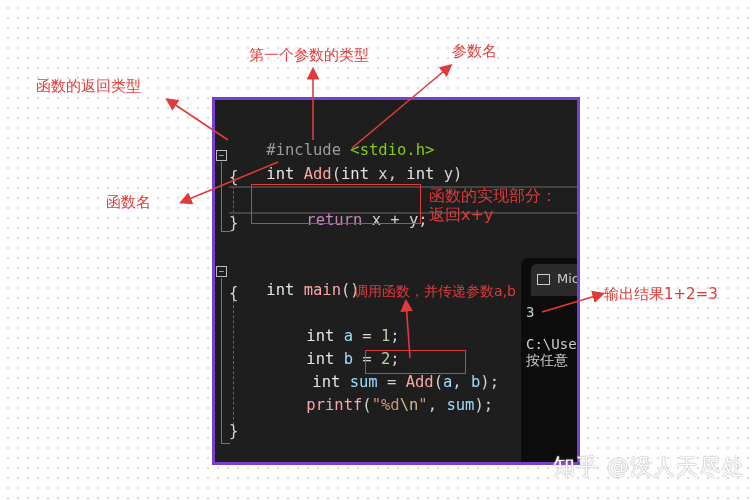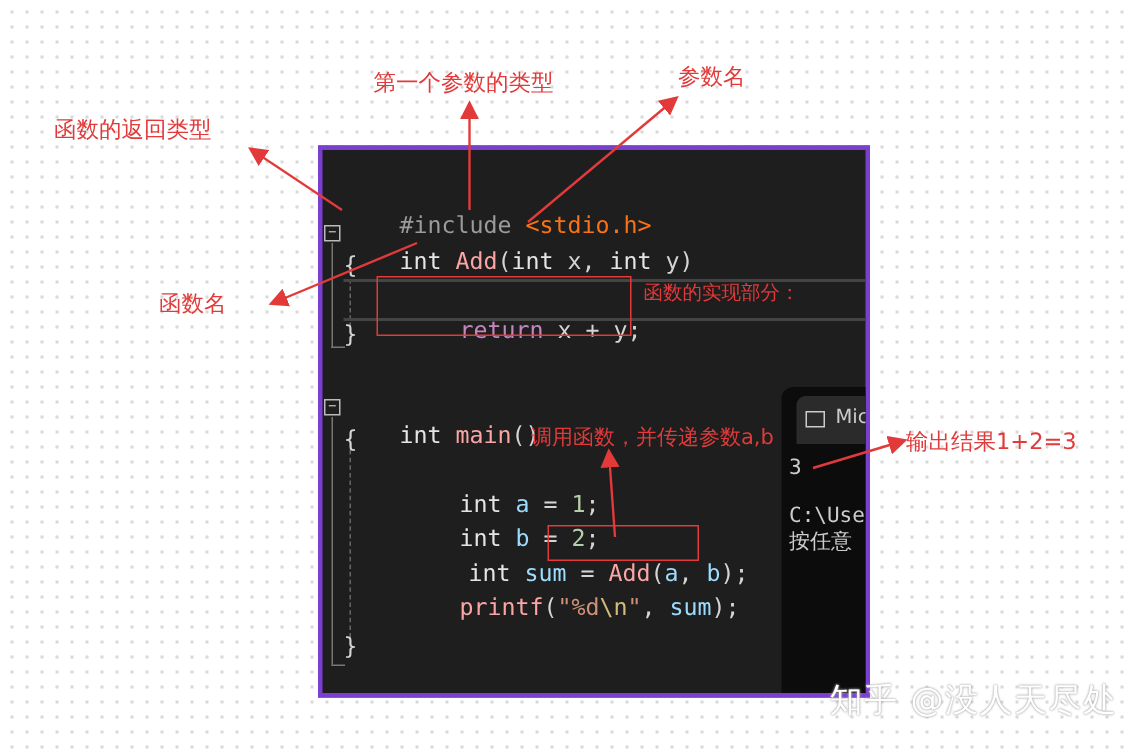--- a/index.html
+++ b/index.html
@@ -74,21 +74,21 @@
   <div class="guide-dash" style="left:18px; top:86px; height:32px;"></div>
 
   <div class="fold" style="top:166px;">−</div>
   <div class="guide" style="left:6px; top:178px; height:165px;"></div>
   <div class="guide" style="left:6px; top:343px; width:8px; border-bottom:1px solid #777; height:0;"></div>
   <div class="guide-dash" style="left:18px; top:200px; height:125px;"></div>
 
   <div class="highlight-line" style="top:86px;"></div>
 
   <div class="code-line" style="top:20px;">
-    <span class="pre">#include</span><span class="str" style="color:#f97316"> &lt;stdio.h&gt;</span>
+    <span class="pre">#include</span><span class="str" style="color:#84cc16"> &lt;stdio.h&gt;</span>
   </div>
   <div class="code-line" style="top:44px;">
     <span class="kw">int</span><span class="fn"> Add</span><span>(</span><span class="kw">int</span><span> x, </span><span class="kw">int</span><span> y)</span>
   </div>
   <div class="code-line" style="top:67px;"><span>{</span></div>
   <div class="code-line" style="top:90px; left:54px;">
     <span class="ctl">return</span><span> x + y;</span>
   </div>
   <div class="code-line" style="top:113px;"><span>}</span></div>
 
@@ -106,22 +106,23 @@
     <span class="kw">int</span><span class="var"> sum</span><span> = </span><span class="fn">Add</span><span>(</span><span class="var">a</span><span>, </span><span class="var">b</span><span>);</span>
   </div>
   <div class="code-line" style="top:275px; left:54px;">
     <span class="fn">printf</span><span>(</span><span class="str">"</span><span class="str">%d</span><span class="esc">\n</span><span class="str">"</span><span>, </span><span class="var">sum</span><span>);</span>
   </div>
   <div class="code-line" style="top:321px;"><span>}</span></div>
 
   <div class="redbox" style="left:36px; top:84px; width:168px; height:38px;"></div>
   <div class="redbox" style="left:150px; top:250px; width:99px; height:22px;"></div>
 
-  <div class="label" style="left:214px; top:86px; font-size:13px; text-align:left; line-height:19px;">
+  <div class="label" style="left:214px; top:86px; font-size:16px; text-align:left; line-height:19px;">
     <div>函数的实现部分：</div>
+    <div>返回x+y</div>
   </div>
   <div class="label" style="left:104px; top:183px; font-size:14px;margin-left:35px;">调用函数，并传递参数a,b</div>
 
   <div class="console">
     <div class="console-tab">
       <span style="position:absolute; left:6px; top:10px; width:11px; height:9px; border:1px solid #ccc; font-size:5px; color:#ccc; line-height:8px;"></span>
       <span class="console-text" style="left:26px; top:7px; font-family:'DejaVu Sans', sans-serif; font-size:13px;">Mic</span>
     </div>
     <div class="console-text" style="left:5px; top:46px;">3</div>
     <div class="console-text" style="left:5px; top:78px;">C:\Use</div>

